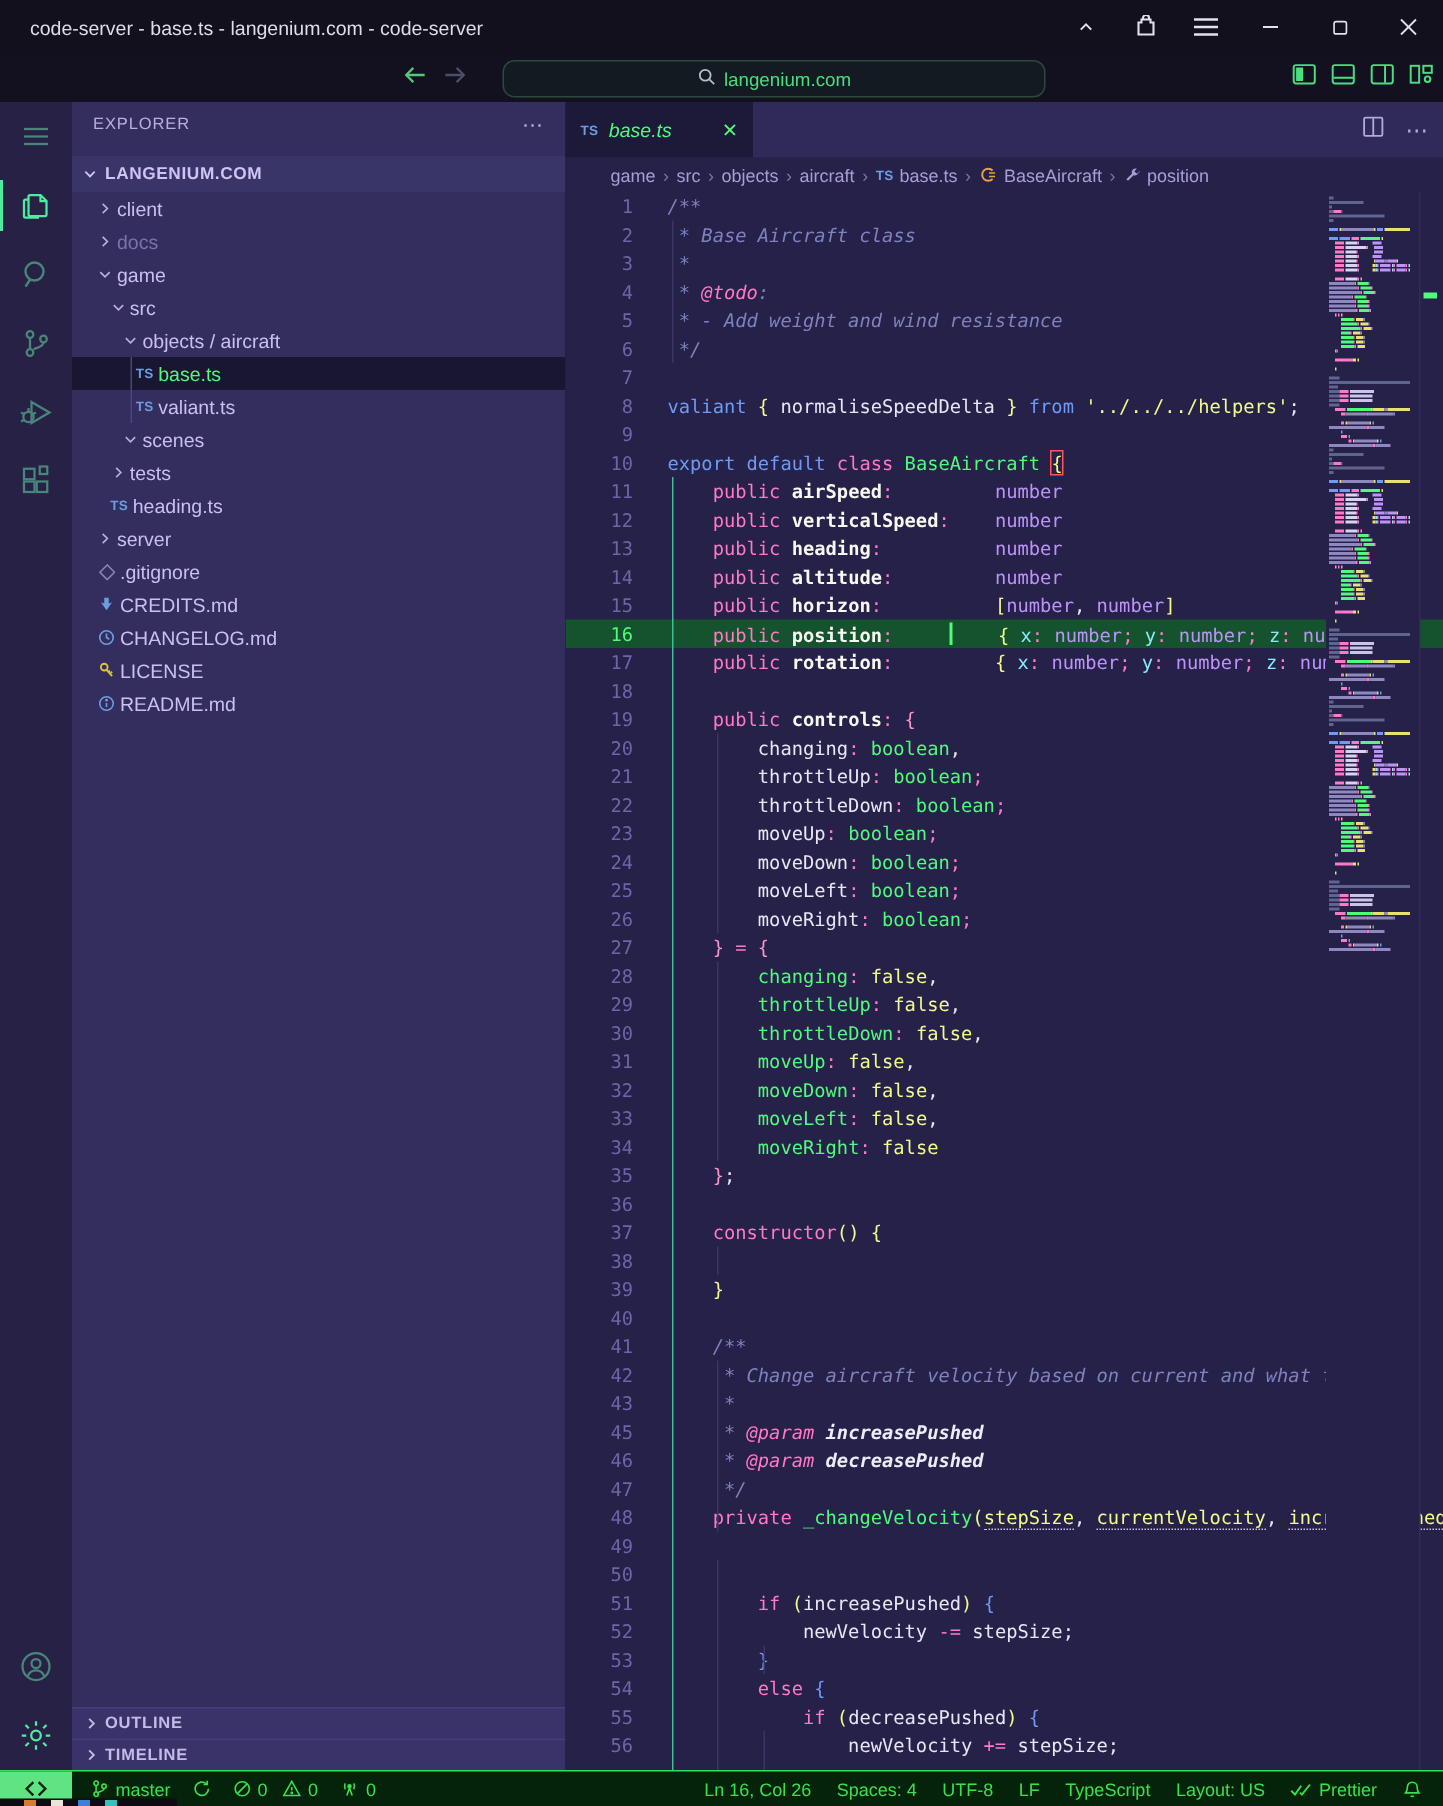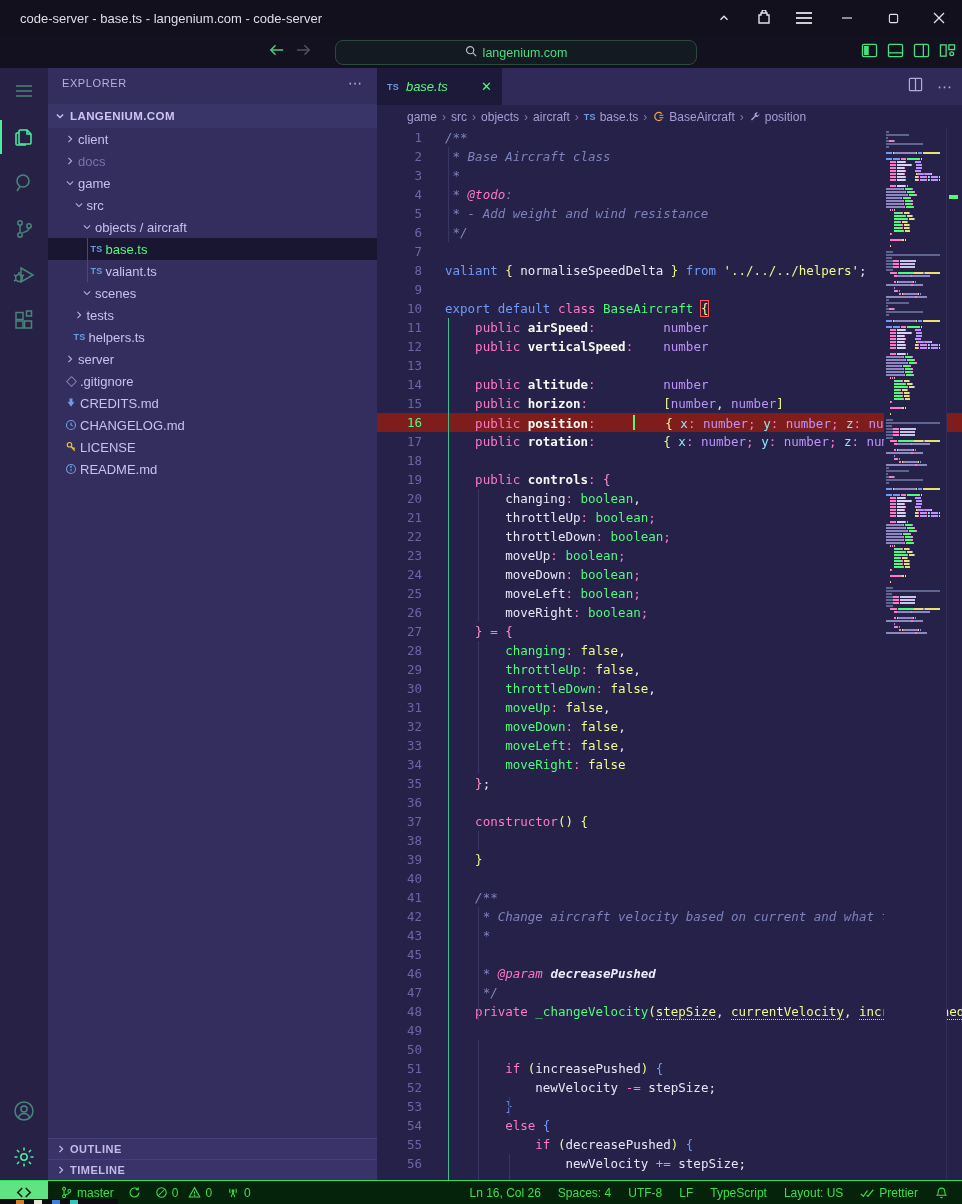--- a/index.html
+++ b/index.html
@@ -59,21 +59,21 @@
   .tab .tclose { color:#50fa7b; font-size:13px; }
   .tab-actions { position:absolute; right:10px; top:0; height:37px; display:flex; align-items:center; gap:14px; color:#b3aad9; }
   .crumbs { position:absolute; left:0; top:37px; width:585px; height:23px; display:flex; align-items:center;
     padding-left:30px; gap:4px; color:#a89ed6; font-size:12px; }
   .crumb { display:flex; align-items:center; gap:4px; }
   .crumb-sep { color:#7f76ad; font-size:12px; padding:0 1px; }
 
   .codewrap { position:absolute; left:0; top:60px; width:585px; height:1052px; overflow:hidden;
     font-family:"DejaVu Sans Mono", monospace; font-size:12.5px; line-height:19px; }
   .cl { display:flex; height:19px; white-space:pre; }
-  .cl.cur { background:#7f1d1d; }
+  .cl.cur { background:#14532d; }
   .cl .ln { width:68px; flex:none; text-align:right; padding-right:23px; color:#6e64a6; }
   .cl.cur .ln { color:#50fa7b; }
   .cl .ct { flex:1; overflow:hidden; }
   .fg  { color:#e8e6f5; }
   .cm  { color:#7e82bd; font-style:italic; }
   .cmk { color:#ff79c6; font-style:italic; }
   .cmv { color:#ececf8; font-style:italic; font-weight:bold; }
   .kw1 { color:#6f9bf5; }
   .kw2 { color:#ff79c6; }
   .ty  { color:#bd93f9; }
@@ -335,21 +335,21 @@
             <svg width="10" height="10" viewBox="0 0 16 16" fill="none" stroke="currentColor" stroke-width="1.8">
               <polyline points="5.5,3 10.5,8 5.5,13"></polyline>
             </svg>
           </span>
           <span class="lbl">tests</span>
         </div>
         <div class="trow" style="padding-left: 22.5px;">
           <span class="fico">
             <span class="ts-badge">TS</span>
           </span>
-          <span class="lbl">helpers.ts</span>
+          <span class="lbl">heading.ts</span>
         </div>
         <div class="trow" style="padding-left: 14px;">
           <span class="chev">
             <svg width="10" height="10" viewBox="0 0 16 16" fill="none" stroke="currentColor" stroke-width="1.8">
               <polyline points="5.5,3 10.5,8 5.5,13"></polyline>
             </svg>
           </span>
           <span class="lbl">server</span>
         </div>
         <div class="trow" style="padding-left: 14px;">
@@ -478,21 +478,21 @@
           <div class="cl"><span class="ln">3</span><span class="ct"><span class="cm"> *</span></span></div>
           <div class="cl"><span class="ln">4</span><span class="ct"><span class="cm"> * </span><span class="cmk">@todo</span><span class="cm">:</span></span></div>
           <div class="cl"><span class="ln">5</span><span class="ct"><span class="cm"> * - Add weight and wind resistance</span></span></div>
           <div class="cl"><span class="ln">6</span><span class="ct"><span class="cm"> */</span></span></div>
           <div class="cl"><span class="ln">7</span><span class="ct"></span></div>
           <div class="cl"><span class="ln">8</span><span class="ct"><span class="kw1">valiant</span><span class="fg"> </span><span class="pny">{</span><span class="fg"> normaliseSpeedDelta </span><span class="pny">}</span><span class="fg"> </span><span class="kw1">from</span><span class="fg"> </span><span class="str">'../../../helpers'</span><span class="fg">;</span></span></div>
           <div class="cl"><span class="ln">9</span><span class="ct"></span></div>
           <div class="cl"><span class="ln">10</span><span class="ct"><span class="kw1">export</span><span class="fg"> </span><span class="kw1">default</span><span class="fg"> </span><span class="kw2">class</span><span class="fg"> </span><span class="tyg">BaseAircraft</span><span class="fg"> </span><span class="brx">{</span></span></div>
           <div class="cl"><span class="ln">11</span><span class="ct"><span class="fg">    </span><span class="kw2">public</span><span class="fg"> </span><span class="prop">airSpeed</span><span class="kw2">:</span><span class="fg">         </span><span class="ty">number</span></span></div>
           <div class="cl"><span class="ln">12</span><span class="ct"><span class="fg">    </span><span class="kw2">public</span><span class="fg"> </span><span class="prop">verticalSpeed</span><span class="kw2">:</span><span class="fg">    </span><span class="ty">number</span></span></div>
-          <div class="cl"><span class="ln">13</span></div>
+          <div class="cl"><span class="ln">13</span><span class="ct"><span class="fg">    </span><span class="kw2">public</span><span class="fg"> </span><span class="prop">heading</span><span class="kw2">:</span><span class="fg">          </span><span class="ty">number</span></span></div>
           <div class="cl"><span class="ln">14</span><span class="ct"><span class="fg">    </span><span class="kw2">public</span><span class="fg"> </span><span class="prop">altitude</span><span class="kw2">:</span><span class="fg">         </span><span class="ty">number</span></span></div>
           <div class="cl"><span class="ln">15</span><span class="ct"><span class="fg">    </span><span class="kw2">public</span><span class="fg"> </span><span class="prop">horizon</span><span class="kw2">:</span><span class="fg">          </span><span class="pny">[</span><span class="ty">number</span><span class="fg">, </span><span class="ty">number</span><span class="pny">]</span></span></div>
           <div class="cl cur"><span class="ln">16</span><span class="ct"><span class="fg">    </span><span class="kw2">public</span><span class="fg"> </span><span class="prop">position</span><span class="kw2">:</span><span class="fg">     </span><span class="caret"></span><span class="fg">    </span><span class="pny">{ </span><span class="cy">x</span><span class="kw2">:</span><span class="fg"> </span><span class="ty">number</span><span class="kw2">;</span><span class="fg"> </span><span class="cy">y</span><span class="kw2">:</span><span class="fg"> </span><span class="ty">number</span><span class="kw2">;</span><span class="fg"> </span><span class="cy">z</span><span class="kw2">:</span><span class="fg"> </span><span class="ty">number</span><span class="pny"> }</span></span></div>
           <div class="cl"><span class="ln">17</span><span class="ct"><span class="fg">    </span><span class="kw2">public</span><span class="fg"> </span><span class="prop">rotation</span><span class="kw2">:</span><span class="fg">         </span><span class="pny">{ </span><span class="cy">x</span><span class="kw2">:</span><span class="fg"> </span><span class="ty">number</span><span class="kw2">;</span><span class="fg"> </span><span class="cy">y</span><span class="kw2">:</span><span class="fg"> </span><span class="ty">number</span><span class="kw2">;</span><span class="fg"> </span><span class="cy">z</span><span class="kw2">:</span><span class="fg"> </span><span class="ty">number</span><span class="pny"> }</span></span></div>
           <div class="cl"><span class="ln">18</span><span class="ct"></span></div>
           <div class="cl"><span class="ln">19</span><span class="ct"><span class="fg">    </span><span class="kw2">public</span><span class="fg"> </span><span class="prop">controls</span><span class="kw2">:</span><span class="fg"> </span><span class="pnp">{</span></span></div>
           <div class="cl"><span class="ln">20</span><span class="ct"><span class="fg">        changing</span><span class="kw2">:</span><span class="fg"> </span><span class="tyg">boolean</span><span class="fg">,</span></span></div>
           <div class="cl"><span class="ln">21</span><span class="ct"><span class="fg">        throttleUp</span><span class="kw2">:</span><span class="fg"> </span><span class="tyg">boolean</span><span class="kw2">;</span></span></div>
           <div class="cl"><span class="ln">22</span><span class="ct"><span class="fg">        throttleDown</span><span class="kw2">:</span><span class="fg"> </span><span class="tyg">boolean</span><span class="kw2">;</span></span></div>
           <div class="cl"><span class="ln">23</span><span class="ct"><span class="fg">        moveUp</span><span class="kw2">:</span><span class="fg"> </span><span class="tyg">boolean</span><span class="kw2">;</span></span></div>
@@ -509,21 +509,21 @@
           <div class="cl"><span class="ln">34</span><span class="ct"><span class="fg">        </span><span class="tyg">moveRight</span><span class="kw2">:</span><span class="fg"> </span><span class="str">false</span></span></div>
           <div class="cl"><span class="ln">35</span><span class="ct"><span class="fg">    </span><span class="pnp">}</span><span class="fg">;</span></span></div>
           <div class="cl"><span class="ln">36</span><span class="ct"></span></div>
           <div class="cl"><span class="ln">37</span><span class="ct"><span class="fg">    </span><span class="kw2">constructor</span><span class="pny">()</span><span class="fg"> </span><span class="pny">{</span></span></div>
           <div class="cl"><span class="ln">38</span><span class="ct"></span></div>
           <div class="cl"><span class="ln">39</span><span class="ct"><span class="fg">    </span><span class="pny">}</span></span></div>
           <div class="cl"><span class="ln">40</span><span class="ct"></span></div>
           <div class="cl"><span class="ln">41</span><span class="ct"><span class="cm">    /**</span></span></div>
           <div class="cl"><span class="ln">42</span><span class="ct"><span class="cm">     * Change aircraft velocity based on current and what the</span></span></div>
           <div class="cl"><span class="ln">43</span><span class="ct"><span class="cm">     *</span></span></div>
-          <div class="cl"><span class="ln">45</span></div>
+          <div class="cl"><span class="ln">45</span><span class="ct"><span class="cm">     * </span><span class="cmk">@param</span><span class="cm"> </span><span class="cmv">increasePushed</span></span></div>
           <div class="cl"><span class="ln">46</span><span class="ct"><span class="cm">     * </span><span class="cmk">@param</span><span class="cm"> </span><span class="cmv">decreasePushed</span></span></div>
           <div class="cl"><span class="ln">47</span><span class="ct"><span class="cm">     */</span></span></div>
           <div class="cl"><span class="ln">48</span><span class="ct"><span class="fg">    </span><span class="kw2">private</span><span class="fg"> </span><span class="tyg">_changeVelocity</span><span class="pny">(</span><span class="par">stepSize</span><span class="fg">, </span><span class="par">currentVelocity</span><span class="fg">, </span><span class="par">increasePushed</span></span></div>
           <div class="cl"><span class="ln">49</span></div>
           <div class="cl"><span class="ln">50</span><span class="ct"></span></div>
           <div class="cl"><span class="ln">51</span><span class="ct"><span class="fg">        </span><span class="kw2">if</span><span class="fg"> </span><span class="pny">(</span><span class="fg">increasePushed</span><span class="pny">)</span><span class="fg"> </span><span class="pnb">{</span></span></div>
           <div class="cl"><span class="ln">52</span><span class="ct"><span class="fg">            newVelocity </span><span class="kw2">-=</span><span class="fg"> stepSize</span><span class="fg">;</span></span></div>
           <div class="cl"><span class="ln">53</span><span class="ct"><span class="fg">        </span><span class="pnb">}</span></span></div>
           <div class="cl"><span class="ln">54</span><span class="ct"><span class="fg">        </span><span class="kw2">else</span><span class="fg"> </span><span class="pnb">{</span></span></div>
           <div class="cl"><span class="ln">55</span><span class="ct"><span class="fg">            </span><span class="kw2">if</span><span class="fg"> </span><span class="pny">(</span><span class="fg">decreasePushed</span><span class="pny">)</span><span class="fg"> </span><span class="pnb">{</span></span></div>

